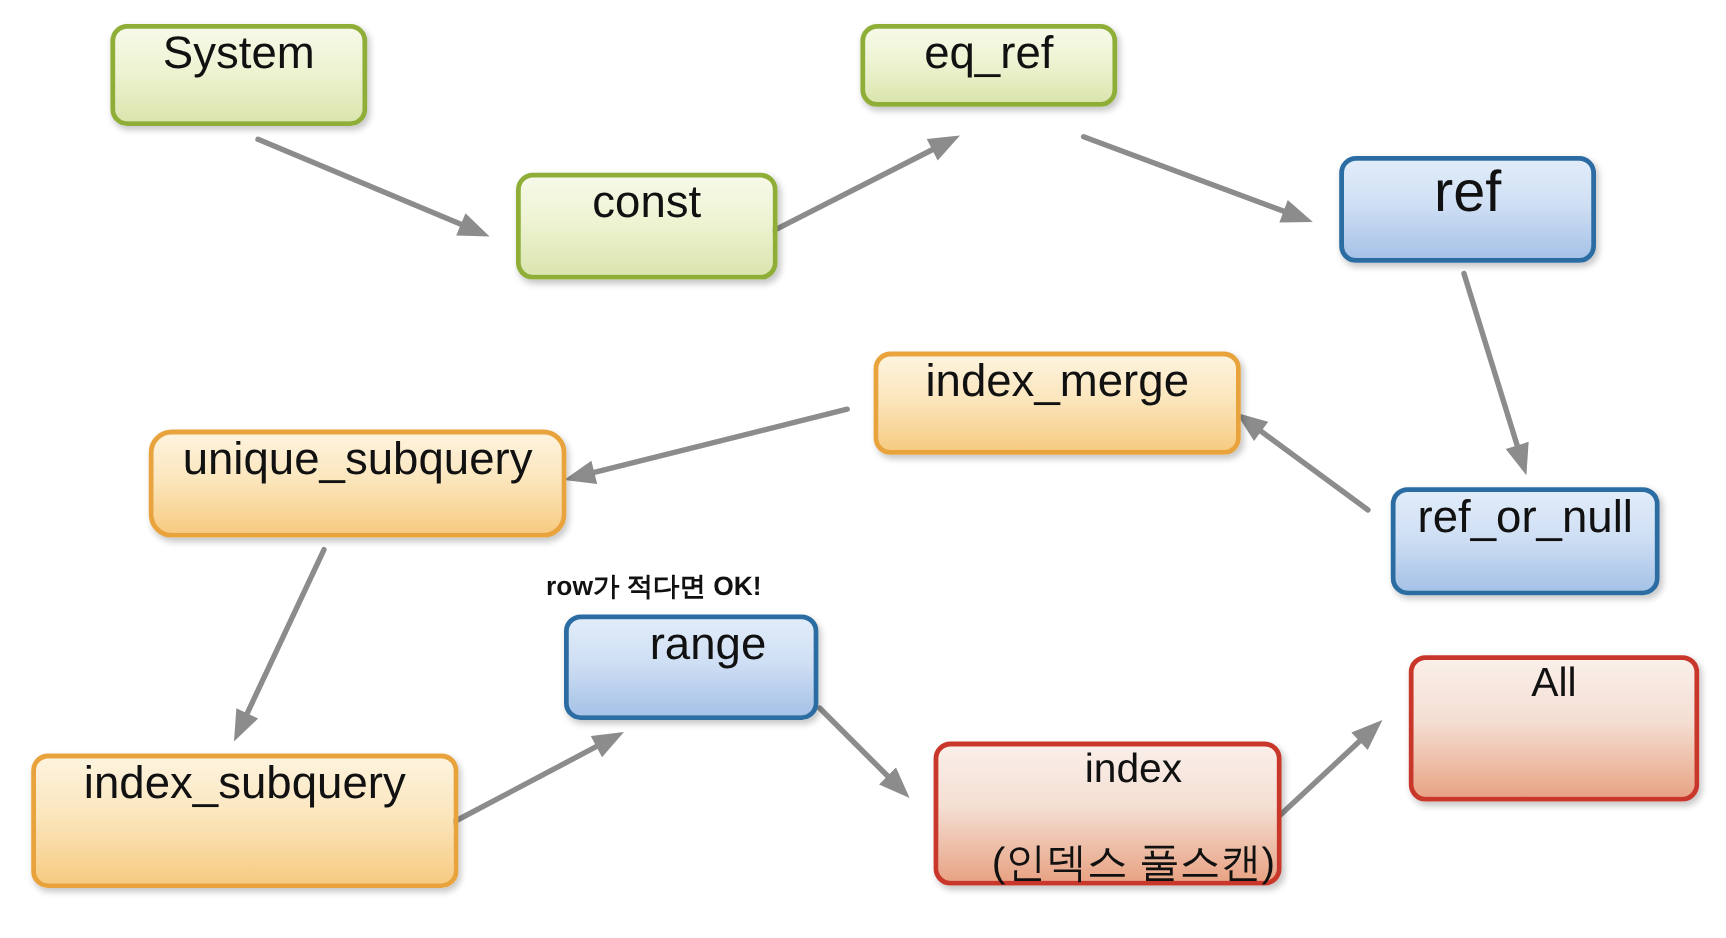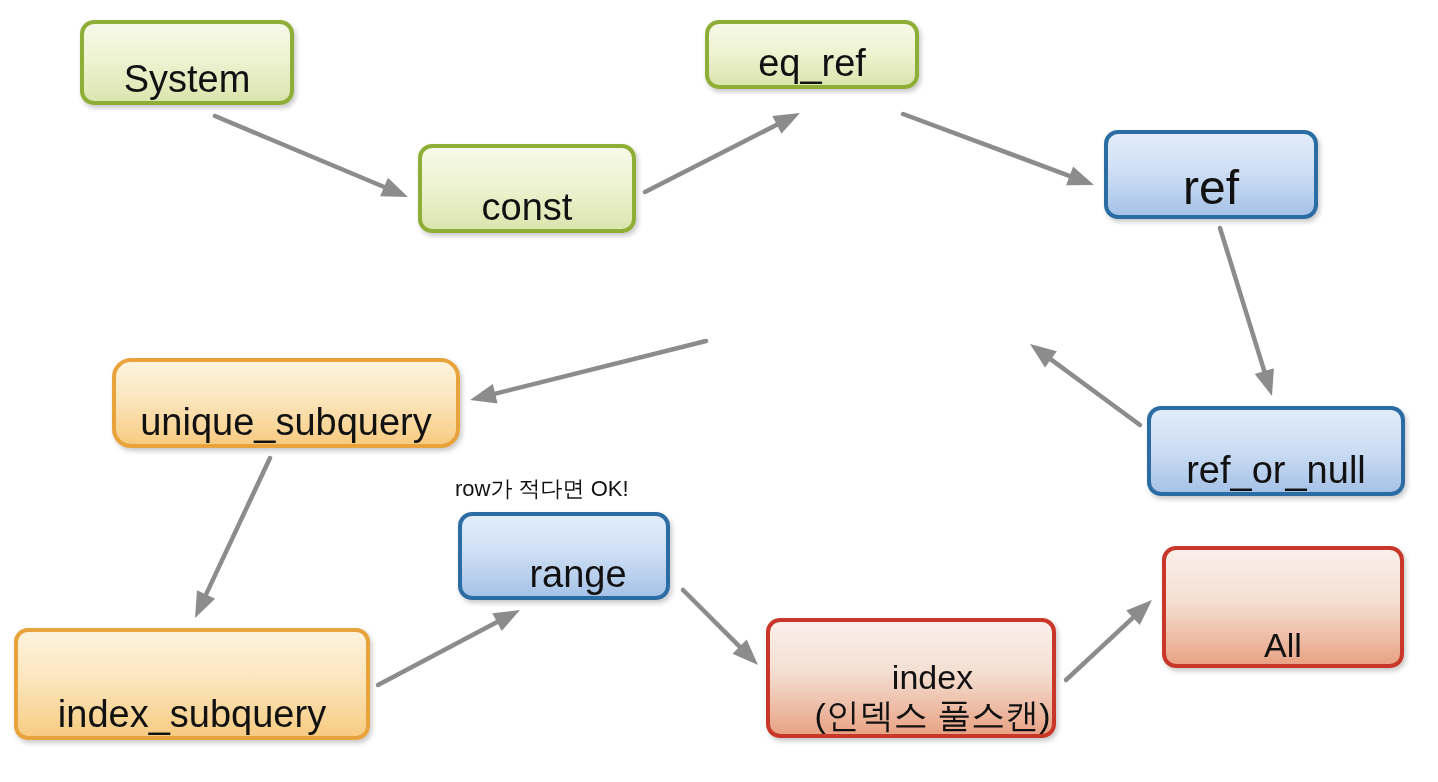--- a/index.html
+++ b/index.html
@@ -1,35 +1,35 @@
 <!DOCTYPE html>
 <html><head>
 <meta charset="utf-8">
 <style>
   html,body{margin:0;padding:0;background:#ffffff;}
   body{width:1438px;height:782px;overflow:hidden;
        font-family:"Liberation Sans","DejaVu Sans",sans-serif;}
   #canvas{position:relative;width:1438px;height:782px;background:#fff;}
   #edges{position:absolute;left:0;top:0;width:1438px;height:782px;}
   .node{position:absolute;box-sizing:border-box;display:flex;
-        flex-direction:column;align-items:center;justify-content:flex-end;
+        flex-direction:column;align-items:center;justify-content:flex-start;
         border-radius:14px;border-style:solid;text-align:center;
         color:#111;line-height:1.12;
-        box-shadow:2px 3px 5px rgba(0,0,0,0.22);}
+        box-shadow:2px 3px 5px rgba(0,0,0,0.22);margin-left:12px;}
   .node .l1{display:block;}
   .node .l2{display:block;}
   .green{border-width:4px;border-color:#8fae38;
           background:linear-gradient(180deg,#f6f9e8 0%,#eef3d2 45%,#dbe5ae 100%);}
   .blue{border-width:4px;border-color:#2b6ca3;
         background:linear-gradient(180deg,#e1ecf9 0%,#cfdff4 45%,#a6c2e7 100%);}
   .orange{border-width:4px;border-color:#e8a33d;
           background:linear-gradient(180deg,#fdf3de 0%,#fbe6bd 45%,#f7cb82 100%);}
   .red{border-width:4px;border-color:#c8372a;
-       background:linear-gradient(180deg,#faefe9 0%,#f4ded2 45%,#e8a384 100%);}
-  .note{position:absolute;color:#111;white-space:nowrap;}
+       background:linear-gradient(180deg,#faefe9 0%,#f4ded2 45%,#e8a384 100%);gap:40px;}
+  .note{position:absolute;color:#111;white-space:nowrap;font-weight:bold;}
 </style>
 </head>
 <body>
 
 <div id="canvas">
   <svg id="edges" viewBox="0 0 1438 782" xmlns="http://www.w3.org/2000/svg">
       <line x1="215" y1="116" x2="389.55831166831064" y2="189.26022406804745" stroke="#8c8c8c" stroke-width="4.5" stroke-linecap="round"></line>
       <polygon points="408,197 380.15591720282754,196.15913545430638 387.89569313478006,177.71744712261702" fill="#8c8c8c"></polygon>
       <g></g>
       <line x1="645" y1="192" x2="782.1809650372261" y2="122.08195975522027" stroke="#8c8c8c" stroke-width="4.5" stroke-linecap="round"></line>
@@ -65,22 +65,25 @@
     </div>
     <div class="node green" style="left: 418px; top: 144px; width: 218px; height: 89px; font-size: 38px;">
       <span class="l1">const</span>
     </div>
     <div class="node green" style="left: 705px; top: 20px; width: 214px; height: 69px; font-size: 38px;">
       <span class="l1">eq_ref</span>
     </div>
     <div class="node blue" style="left: 1104px; top: 130px; width: 214px; height: 89px; font-size: 48px;">
       <span class="l1">ref</span>
     </div>
-    <div class="node blue" style="left: 1147px; top: 406px; width: 258px; height: 90px; font-size: 38px;">
+    <div class="node blue" style="left: 1147px; top: 406px; width: 224px; height: 90px; font-size: 38px;">
       <span class="l1">ref_or_null</span>
+    </div>
+    <div class="node orange" style="left: 716px; top: 293px; width: 306px; height: 86px; font-size: 38px;">
+      <span class="l1">index_merge</span>
     </div>
     <div class="node orange" style="left: 112px; top: 358px; width: 348px; height: 90px; font-size: 38px; border-radius: 19px;">
       <span class="l1">unique_subquery</span>
     </div>
     <div class="node orange" style="left: 14px; top: 628px; width: 356px; height: 112px; font-size: 38px;">
       <span class="l1">index_subquery</span>
     </div>
     <div class="node blue" style="left: 458px; top: 512px; width: 212px; height: 88px; font-size: 38px; padding-left: 28px;">
       <span class="l1">range</span>
     </div>

